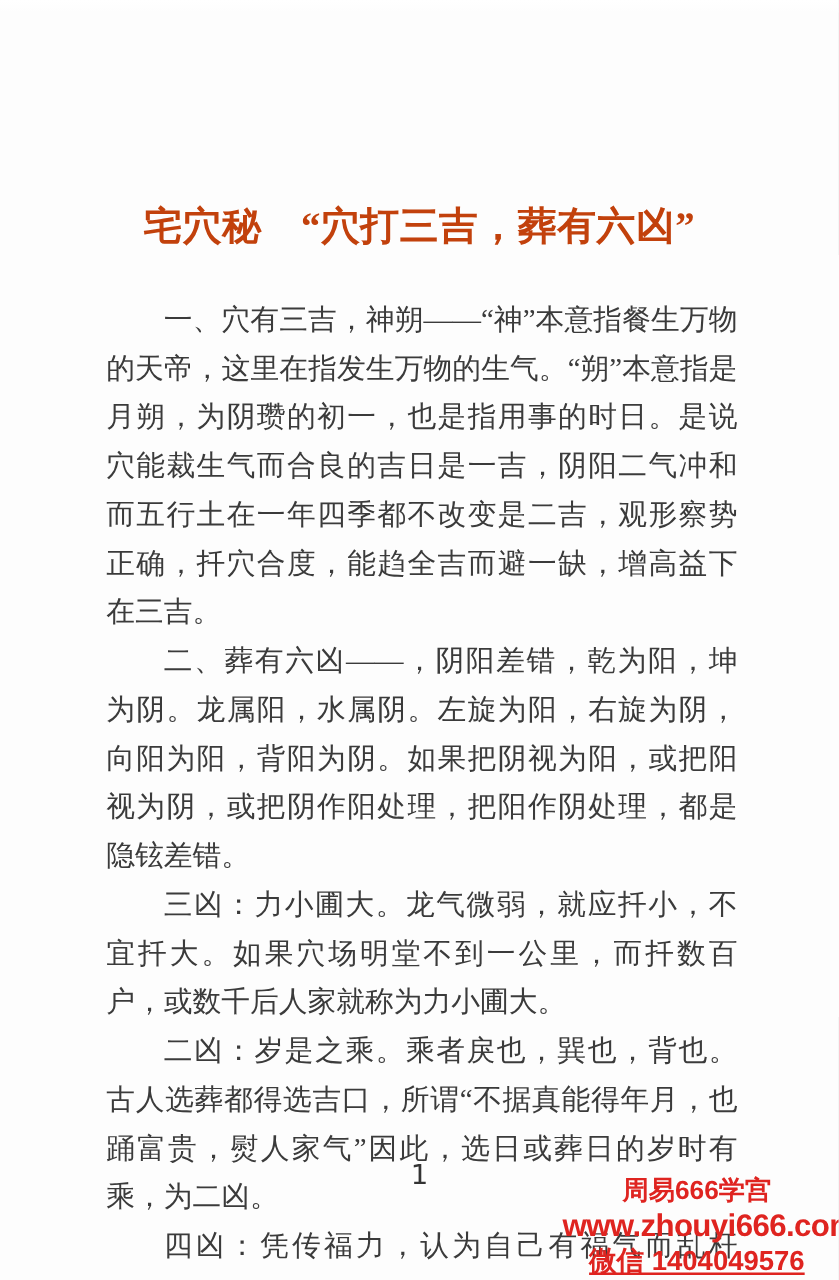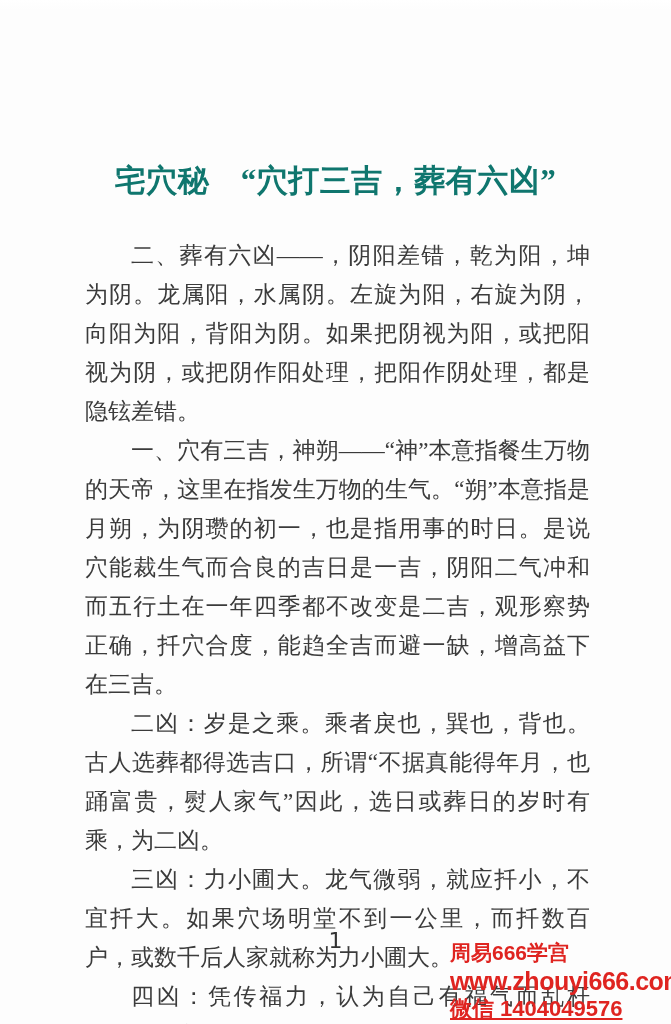--- a/index.html
+++ b/index.html
@@ -23,21 +23,21 @@
   .doc-title {
     position: absolute;
     top: 160px;
     left: 0;
     width: 100%;
     margin: 0;
     text-align: center;
     font-size: 31px;
     font-weight: bold;
     letter-spacing: 0.5px;
-    color: #0f766e;
+    color: #c2410c;
   }
   .body-text {
     position: absolute;
     top: 236px;
     left: 85px;
     width: 505px;
     font-size: 23px;
     line-height: 39px;
     color: #3b3b3b;
     text-align: justify;
@@ -56,43 +56,43 @@
     text-align: center;
     font-family: "DejaVu Sans", sans-serif;
     font-size: 22px;
     color: #333333;
   }
   .watermark {
     position: absolute;
     right: 6px;
     bottom: 2px;
     width: 215px;
-    text-align: left;
+    text-align: center;
     font-family: "Liberation Sans", sans-serif;
     font-weight: bold;
     color: var(--wm-color, #df2420);
     line-height: 1.2;
   }
   .wm-1 { font-size: 21px; }
   .wm-2 { font-size: 25px; letter-spacing: -0.5px; }
   .wm-3 { font-size: 22px; text-decoration: underline; }
   .wm-4 { font-size: 23px; letter-spacing: -0.5px; }
 </style>
 </head>
 <body>
 
 <div class="page">
 
   <h1 class="doc-title">宅穴秘　“穴打三吉，葬有六凶”</h1>
 
   <div class="body-text">
+    <p class="para">一、穴有三吉，神朔——“神”本意指餐生万物的天帝，这里在指发生万物的生气。“朔”本意指是月朔，为阴瓒的初一，也是指用事的时日。是说穴能裁生气而合良的吉日是一吉，阴阳二气冲和而五行土在一年四季都不改变是二吉，观形察势正确，扦穴合度，能趋全吉而避一缺，增高益下在三吉。</p>
     <p class="para">二、葬有六凶——，阴阳差错，乾为阳，坤为阴。龙属阳，水属阴。左旋为阳，右旋为阴，向阳为阳，背阳为阴。如果把阴视为阳，或把阳视为阴，或把阴作阳处理，把阳作阴处理，都是隐铉差错。</p>
-    <p class="para">一、穴有三吉，神朔——“神”本意指餐生万物的天帝，这里在指发生万物的生气。“朔”本意指是月朔，为阴瓒的初一，也是指用事的时日。是说穴能裁生气而合良的吉日是一吉，阴阳二气冲和而五行土在一年四季都不改变是二吉，观形察势正确，扦穴合度，能趋全吉而避一缺，增高益下在三吉。</p>
+    <p class="para">三凶：力小圃大。龙气微弱，就应扦小，不宜扦大。如果穴场明堂不到一公里，而扦数百户，或数千后人家就称为力小圃大。</p>
     <p class="para">二凶：岁是之乘。乘者戾也，巽也，背也。古人选葬都得选吉口，所谓“不据真能得年月，也踊富贵，熨人家气”因此，选日或葬日的岁时有乘，为二凶。</p>
-    <p class="para">三凶：力小圃大。龙气微弱，就应扦小，不宜扦大。如果穴场明堂不到一公里，而扦数百户，或数千后人家就称为力小圃大。</p>
     <p class="para">四凶：凭传福力，认为自己有福气而乱杆地，可不必禁忌一切，就称为凭恃福力。</p>
   </div>
 
   <div class="page-number">1</div>
 
   <div class="watermark">
     <div class="wm-line wm-1">周易666学宫</div>
     <div class="wm-line wm-2">www.zhouyi666.com</div>
     <div class="wm-line wm-3">微信 1404049576</div>
   </div>

